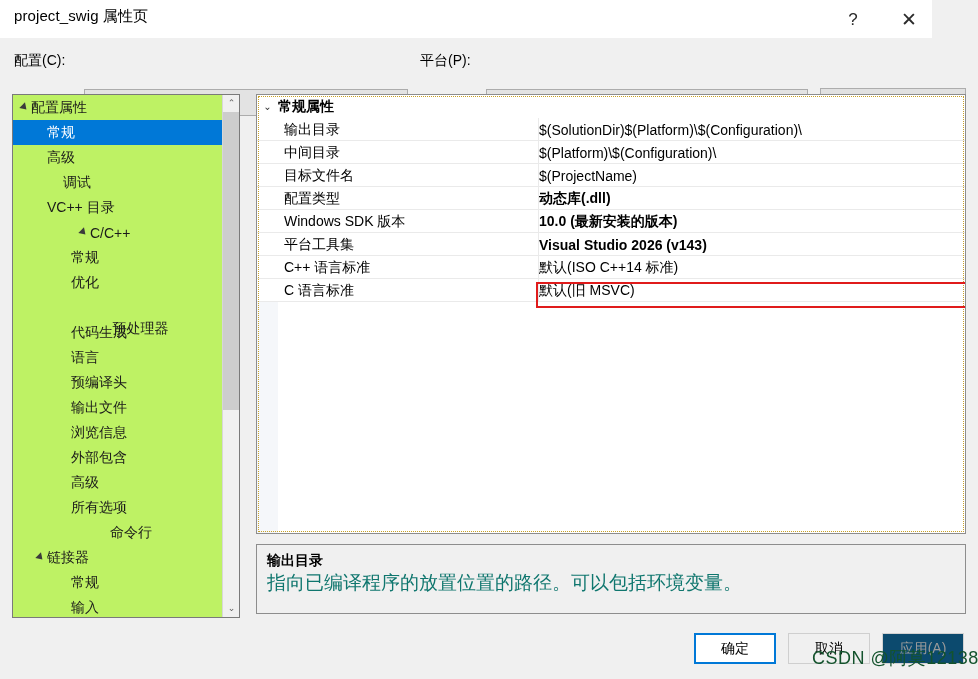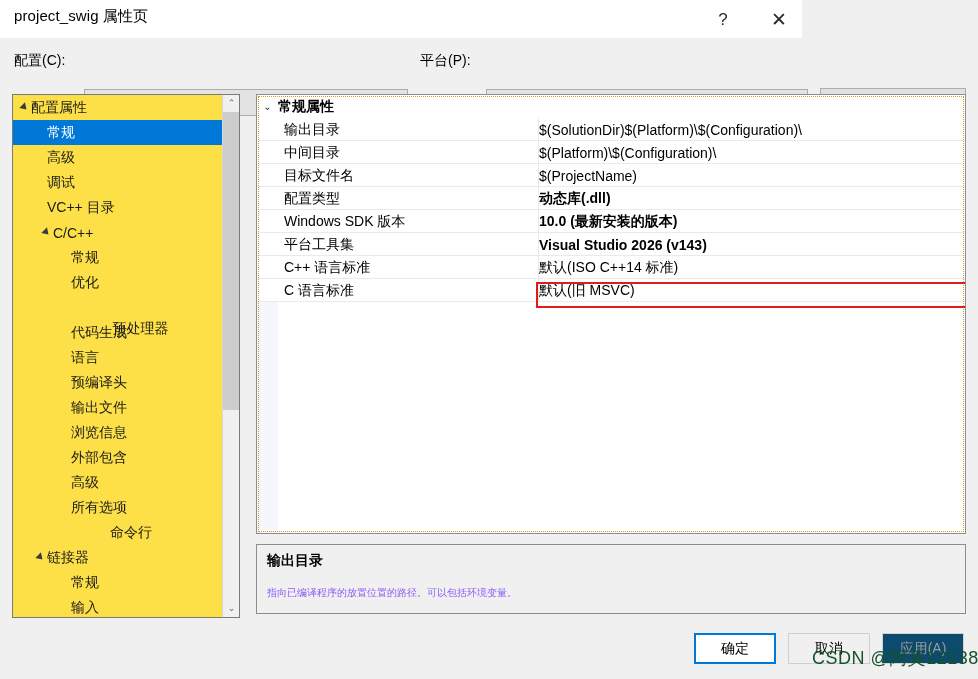--- a/index.html
+++ b/index.html
@@ -12,21 +12,21 @@
     -webkit-font-smoothing: antialiased;
   }
   #dialog {
     position: relative;
     width: 978px; height: 679px;
     background: #f0f0f0;
   }
 
   
   #titlebar {
-    position: absolute; left: 0; top: 0; width: 802px; height: 38px;
+    position: absolute; left: 0; top: 0; width: 932px; height: 38px;
     background: #ffffff;
   }
   #title-text {
     position: absolute; left: 14px; top: 7px;
     font-size: 15px; color: #000000; letter-spacing: .1px;
     white-space: nowrap;
   }
   .caption-btn {
     position: absolute; top: 0; height: 38px; width: 46px;
     display: flex; align-items: center; justify-content: center;
@@ -71,21 +71,21 @@
     background: #e1e1e1; border: 1px solid #adadad;
     font-size: 14px; color: #000;
     display: flex; align-items: center; justify-content: center;
     white-space: nowrap; cursor: default;
   }
 
   
   #tree-panel {
     position: absolute; left: 12px; top: 94px;
     width: 228px; height: 524px;
-    background: #fde047;
+    background: #bef264;
     border: 1px solid #7a7a7a;
     overflow: hidden;
   }
   #tree-list {
     position: absolute; left: 0; top: 0; width: 209px; height: 100%;
   }
   .tree-item {
     position: relative; height: 25px;
     display: flex; align-items: center;
     font-size: 14px; color: #1a1a1a; white-space: nowrap;
@@ -190,22 +190,22 @@
     position: absolute; left: 256px; top: 544px;
     width: 710px; height: 70px;
     background: #f0f0f0;
     border: 1px solid #8d8d8d;
     padding: 7px 10px;
   }
   #desc-title {
     font-size: 14px; font-weight: bold; color: #000; white-space: nowrap;
   }
   #desc-body {
-    margin-top: 16px;
-    font-size: 10px; color: #8b5cf6; white-space: nowrap;
+    margin-top: 0;
+    font-size: 19px; color: #0f766e; white-space: nowrap;
   }
 
   
   .dlg-btn {
     position: absolute; top: 633px; height: 31px; width: 82px;
     font-size: 14px; color: #000;
     display: flex; align-items: center; justify-content: center;
     background: #e1e1e1; border: 1px solid #adadad;
     white-space: nowrap; cursor: default;
   }
@@ -264,29 +264,29 @@
           <span class="tree-label">配置属性</span>
         </div>
         <div class="tree-item selected" style="padding-left: 22px;">
           <span class="tw"></span>
           <span class="tree-label">常规</span>
         </div>
         <div class="tree-item" style="padding-left: 22px;">
           <span class="tw"></span>
           <span class="tree-label">高级</span>
         </div>
+        <div class="tree-item" style="padding-left: 38px;">
+          <span class="tw"></span>
+          <span class="tree-label">调试</span>
+        </div>
         <div class="tree-item" style="padding-left: 22px;">
           <span class="tw"></span>
-          <span class="tree-label">调试</span>
-        </div>
-        <div class="tree-item" style="padding-left: 22px;">
-          <span class="tw"></span>
           <span class="tree-label">VC++ 目录</span>
         </div>
-        <div class="tree-item" style="padding-left: 28px;">
+        <div class="tree-item" style="padding-left: 28px; margin-left: 37px;">
           <span class="tw">
             <i></i>
           </span>
           <span class="tree-label">C/C++</span>
         </div>
         <div class="tree-item" style="padding-left: 46px;">
           <span class="tw"></span>
           <span class="tree-label">常规</span>
         </div>
         <div class="tree-item" style="padding-left: 46px;">

